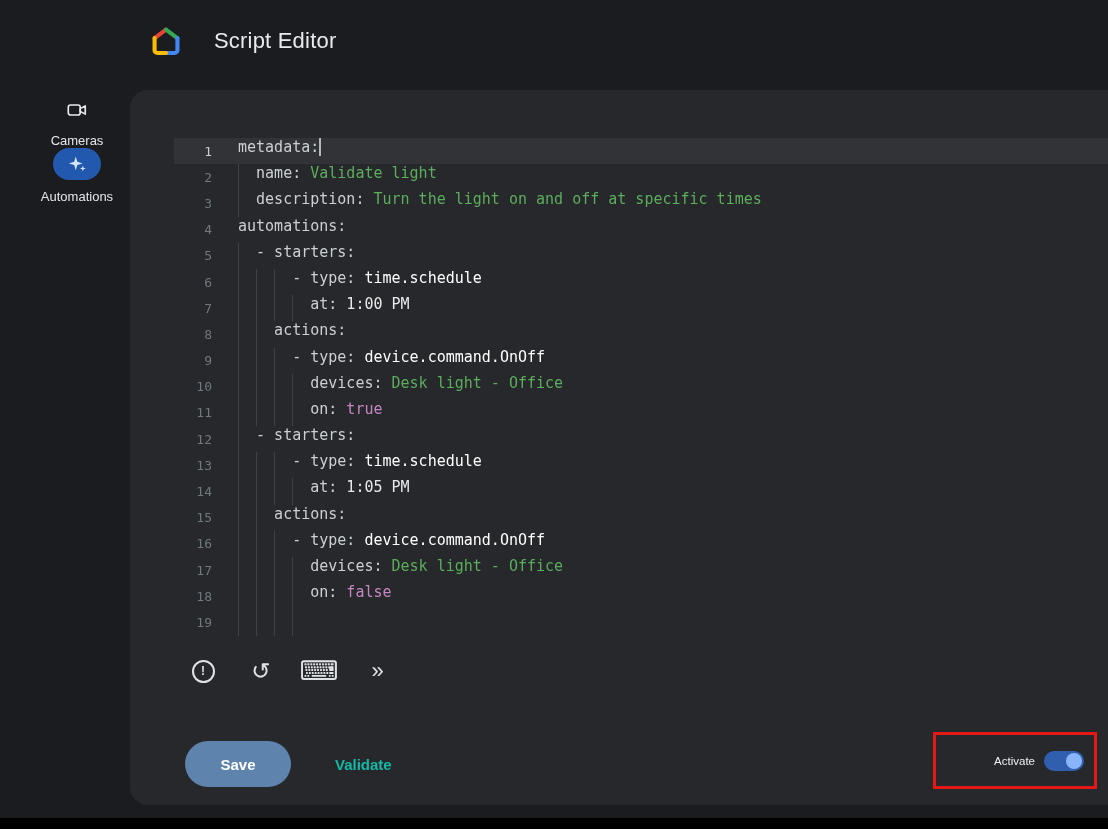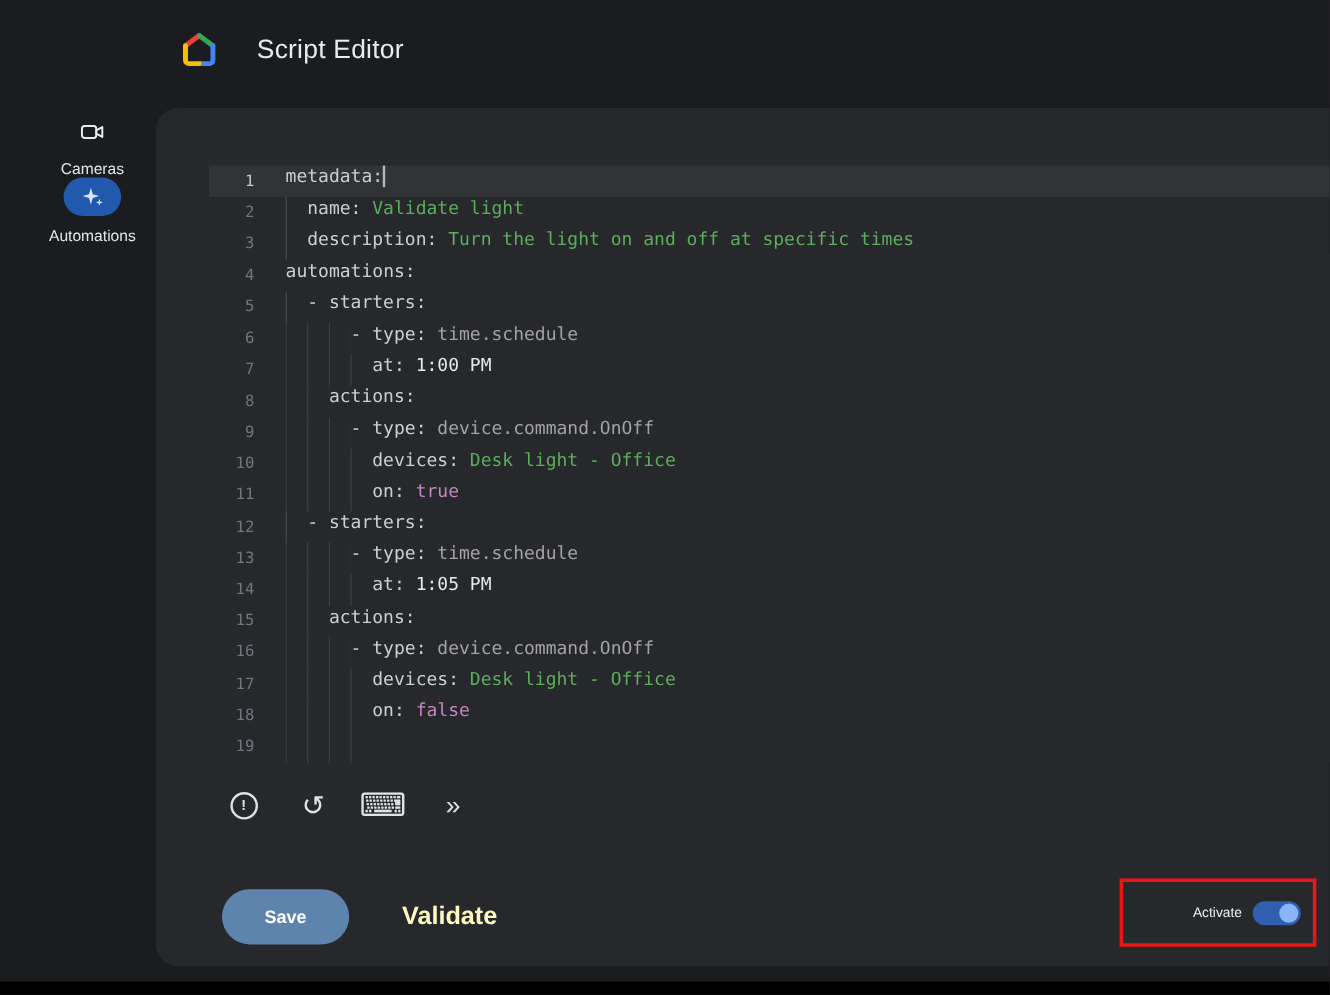--- a/index.html
+++ b/index.html
@@ -27,37 +27,37 @@
   .code-line{display:flex;height:26.2px;align-items:center;font-family:"DejaVu Sans Mono",monospace;font-size:15px;white-space:pre}
   .code-line.active{background:rgba(255,255,255,.055)}
   .ln{width:38px;text-align:right;padding-right:26px;font-size:13px;color:#70787f;flex:none;font-family:"DejaVu Sans Mono",monospace}
   .code-line.active .ln{color:#c9ccd1}
   .code{flex:1;height:100%;display:flex;align-items:flex-start}
   .indent{align-self:stretch;flex:none;
     background-image:linear-gradient(to right,rgba(255,255,255,.12) 1px,transparent 1px);
     background-size:2ch 100%}
   .tok-k{color:#ccd0d4}
   .tok-s{color:#5cad5c}
-  .tok-t{color:#a3a3a3}
+  .tok-t{color:#ffffff}
   .tok-b{color:#c586c0}
   .tok-d{color:#e6e8ea}
   .caret{width:2px;height:18px;background:#b4b8bc;flex:none}
 
   
   .toolbar{position:absolute;left:58px;top:566px;display:flex;align-items:center;gap:28px}
   .tbtn{background:none;border:none;color:#dfe2e5;width:30px;height:30px;display:flex;align-items:center;justify-content:center;cursor:pointer;padding:0}
   .circle-excl{width:19px;height:19px;border:2px solid currentColor;border-radius:50%;font-size:12px;font-weight:bold;display:flex;align-items:center;justify-content:center;color:#dfe2e5}
   .glyph-history{font-size:23px;line-height:1}
   .glyph-keyboard{font-size:27px;line-height:1}
   .glyph-more{font-size:22px;line-height:1;letter-spacing:-1px}
 
   
   .actions{position:absolute;left:55px;right:0;top:646px;height:56px;display:flex;align-items:center;gap:38px}
   .save-btn{min-width:106px;height:46px;border-radius:23px;background:#5e84ad;color:#ffffff;font-size:15px;font-weight:bold;border:none;cursor:pointer;font-family:"Liberation Sans",sans-serif}
-  .validate-btn{background:none;border:none;color:#fef9c3;font-size:21px;font-weight:bold;cursor:pointer;font-family:"Liberation Sans",sans-serif}
+  .validate-btn{background:none;border:none;color:#14b8a6;font-size:15px;font-weight:bold;cursor:pointer;font-family:"Liberation Sans",sans-serif}
 
   .annotation{position:absolute;right:11px;top:-4px;width:164px;height:57px;border:3px solid #e51818;box-sizing:border-box;
     display:flex;align-items:center;justify-content:flex-end;gap:9px;padding-right:10px}
   .activate-label{font-size:11.5px;color:#eceef0}
   .switch{width:40px;height:20px;border-radius:10px;background:#2f5fae;position:relative;flex:none;cursor:pointer}
   .switch .knob{position:absolute;right:2px;top:2px;width:16px;height:16px;border-radius:50%;background:#8ab4f8}
 
   .bottom-strip{position:absolute;left:0;bottom:0;width:100%;height:11px;background:#000}
 </style>
 </head>

